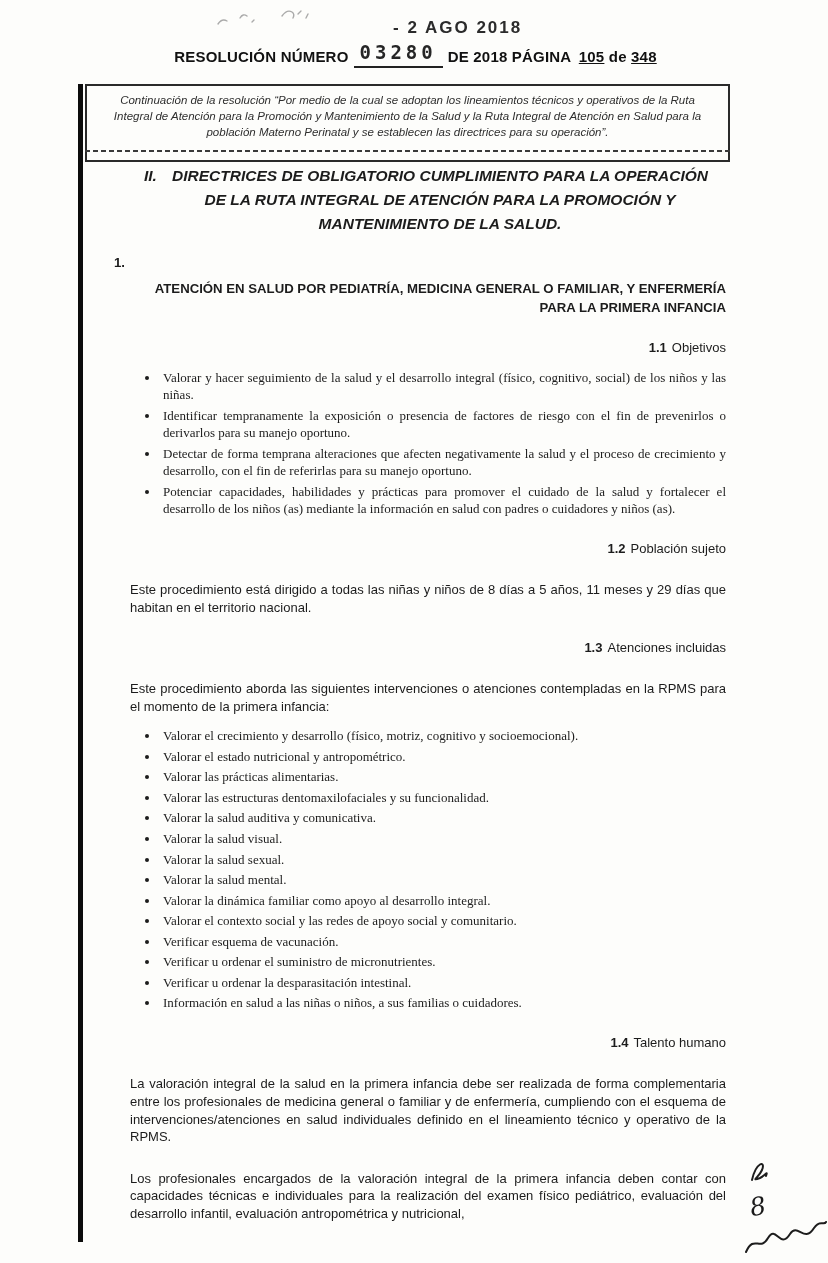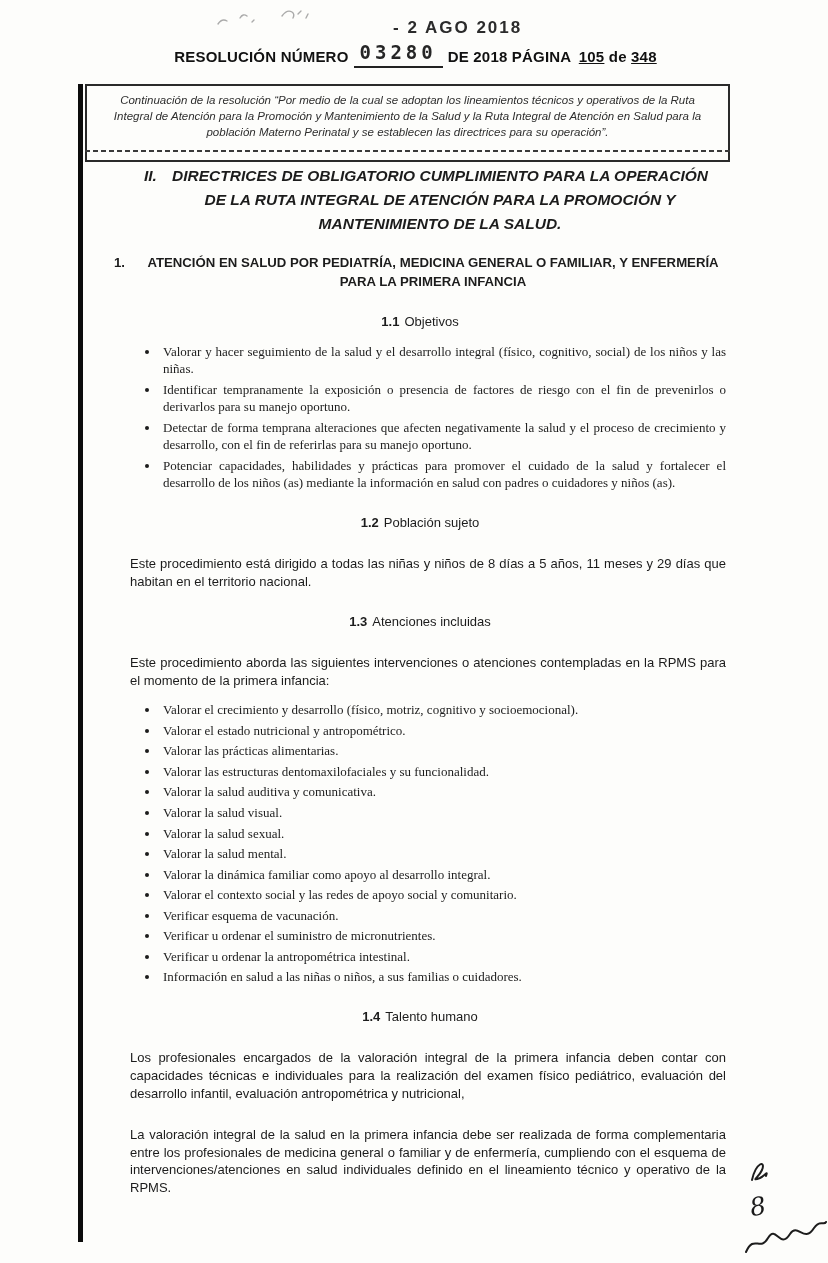--- a/index.html
+++ b/index.html
@@ -57,22 +57,22 @@
   .content{
     position:absolute;left:114px;top:158px;width:612px;
     font-size:13px;line-height:1.35;text-align:justify;
   }
   .sec2{display:flex;font-weight:bold;font-style:italic;
         font-size:15.5px;line-height:1.55;margin-top:6px;}
   .sec2-num{width:54px;padding-left:30px;box-sizing:border-box;}
   .sec2-title{flex:1;text-align:center;padding-right:14px;}
   .sec1{display:flex;font-weight:bold;font-size:13.2px;margin-top:18px;line-height:1.4;}
   .sec1-num{width:26px;}
-  .sec1-title{flex:1;text-align:center;}
-  .subhead{margin-top:22px;text-align:center;}
+  .sec1-title{flex:1;text-align:right;margin-top:26px;}
+  .subhead{margin-top:22px;text-align:right;}
   .subhead .num{font-weight:bold;margin-right:5px;}
   .para{margin:24px 0 0;padding-left:16px;}
   ul.bullets{margin:12px 0 0;padding-left:46px;font-family:Liberation Serif, serif;}
   ul.bullets li{margin-bottom:3px;padding-left:3px;}
   
   .annotations{position:absolute;left:736px;top:1152px;width:92px;height:110px;}
   .figure-eight{
     position:absolute;left:14px;top:40px;
     font-family:"DejaVu Serif",serif;font-style:italic;
     font-size:25px;color:#1a1a1a;transform:rotate(-10deg);
@@ -148,30 +148,30 @@
       <li>Valorar las prácticas alimentarias.</li>
       <li>Valorar las estructuras dentomaxilofaciales y su funcionalidad.</li>
       <li>Valorar la salud auditiva y comunicativa.</li>
       <li>Valorar la salud visual.</li>
       <li>Valorar la salud sexual.</li>
       <li>Valorar la salud mental.</li>
       <li>Valorar la dinámica familiar como apoyo al desarrollo integral.</li>
       <li>Valorar el contexto social y las redes de apoyo social y comunitario.</li>
       <li>Verificar esquema de vacunación.</li>
       <li>Verificar u ordenar el suministro de micronutrientes.</li>
-      <li>Verificar u ordenar la antropométrica intestinal.</li>
+      <li>Verificar u ordenar la desparasitación intestinal.</li>
       <li>Información en salud a las niñas o niños, a sus familias o cuidadores.</li>
     </ul>
 
     <div class="subhead">
       <span class="num">1.4</span><span>Talento humano</span>
     </div>
 
+    <p class="para">La valoración integral de la salud en la primera infancia debe ser realizada de forma complementaria entre los profesionales de medicina general o familiar y de enfermería, cumpliendo con el esquema de intervenciones/atenciones en salud individuales definido en el lineamiento técnico y operativo de la RPMS.</p>
     <p class="para">Los profesionales encargados de la valoración integral de la primera infancia deben contar con capacidades técnicas e individuales para la realización del examen físico pediátrico, evaluación del desarrollo infantil, evaluación antropométrica y nutricional,</p>
-    <p class="para">La valoración integral de la salud en la primera infancia debe ser realizada de forma complementaria entre los profesionales de medicina general o familiar y de enfermería, cumpliendo con el esquema de intervenciones/atenciones en salud individuales definido en el lineamiento técnico y operativo de la RPMS.</p>
 
   </div>
 
   <div class="annotations">
     <svg width="92" height="110" viewBox="0 0 92 110">
       <path class="ink" d="M16,28 C20,10 30,8 26,18 C23,25 14,30 24,26 C30,23 32,18 30,24"></path>
       <path class="ink" d="M10,100 C18,82 24,100 32,86 C40,72 44,98 54,82 C62,70 68,92 78,76 C84,67 88,74 90,70"></path>
     </svg>
     <div class="figure-eight">8</div>
   </div>

